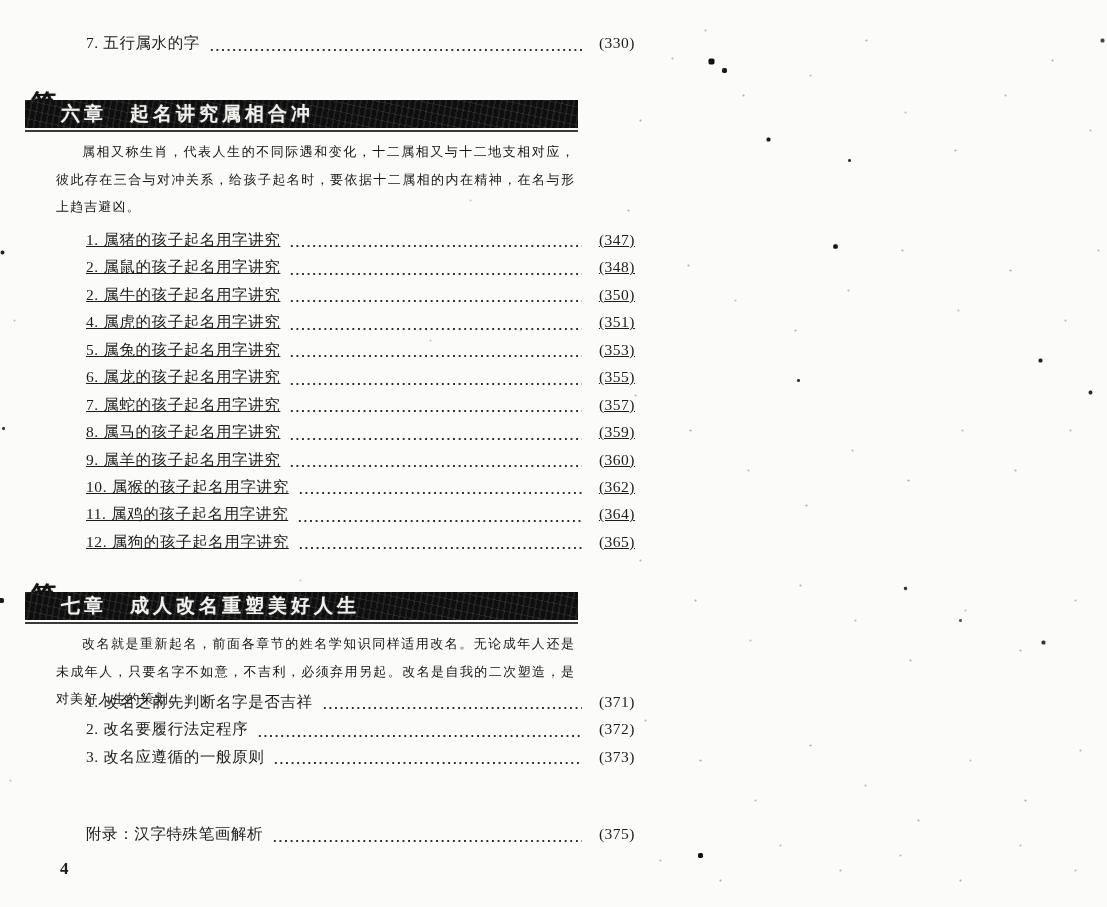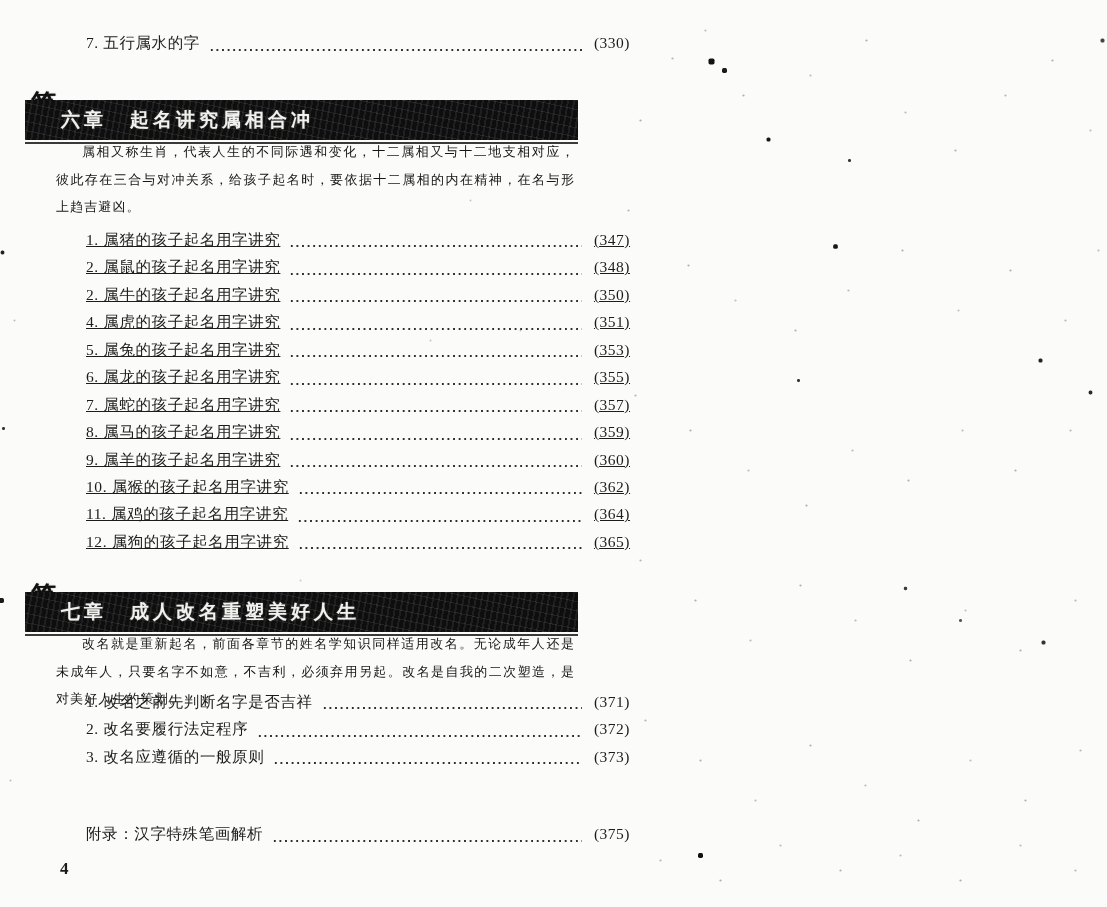--- a/index.html
+++ b/index.html
@@ -35,41 +35,41 @@
     flex:1 1 auto;
     align-self:flex-end;
     height:6px;
     margin:0 7px 4px 9px;
     background-image:radial-gradient(circle,var(--ink) 1.15px,transparent 1.45px);
     background-size:5.6px 6px;
     background-repeat:repeat-x;
     background-position:left center;
     opacity:.92;
   }
-  .pg{flex:0 0 auto;min-width:46px;text-align:center;font-size:15.5px;letter-spacing:.5px;}
+  .pg{flex:0 0 auto;min-width:46px;text-align:right;font-size:15.5px;letter-spacing:.5px;}
 
   .toc-list{position:absolute;left:38px;width:549px;}
   .toc-list .toc-row{position:relative;left:0;width:100%;height:27.45px;align-items:baseline;padding-top:4px;}
 
   
   .banner-wrap{position:absolute;left:25px;width:553px;}
   .chapter-prefix{
     position:absolute;
     left:6px;
     top:-13px;
     z-index:0;
     font-size:25px;
     font-weight:bold;
     color:#111;
     text-shadow:0 0 1px #111;
   }
   .banner{
     position:relative;
     z-index:1;
-    height:40px;
+    height:28px;
     background:
       repeating-linear-gradient(100deg, rgba(255,255,255,.07) 0 2px, rgba(0,0,0,0) 2px 6px),
       repeating-linear-gradient(12deg, rgba(90,90,90,.25) 0 1px, rgba(0,0,0,0) 1px 9px),
       var(--banner);
     color:#f1f1ee;
     font-weight:bold;
     font-size:19px;
     letter-spacing:4px;
     display:flex;
     align-items:center;

